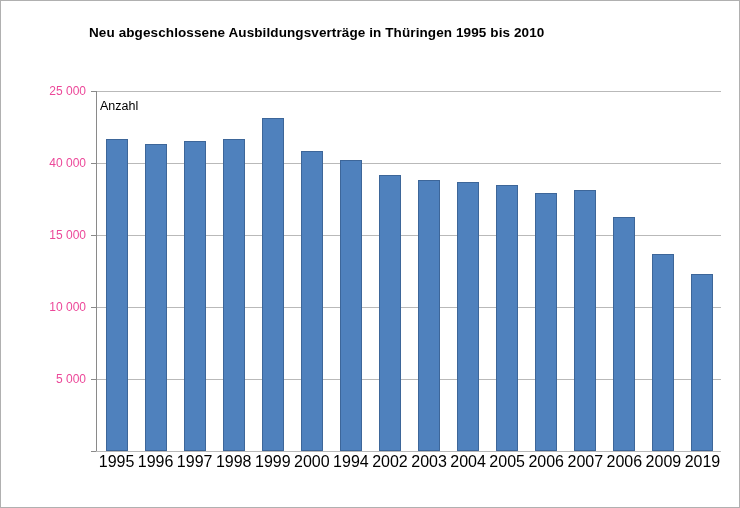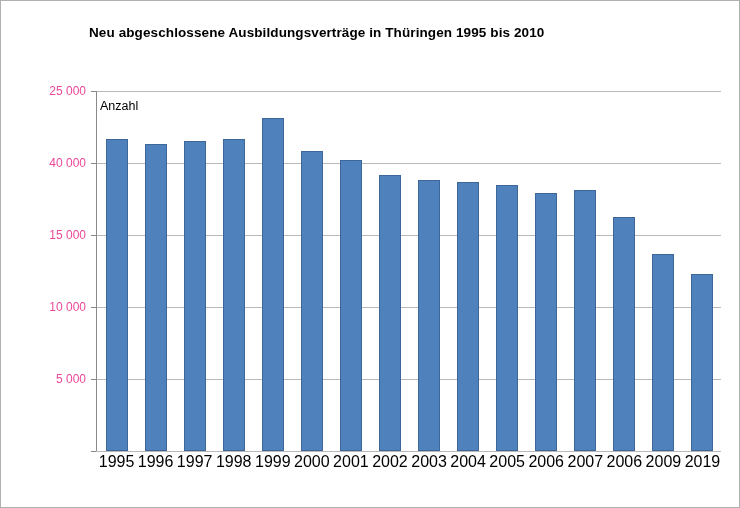--- a/index.html
+++ b/index.html
@@ -226,21 +226,21 @@
       </div>
   </div>
 
   <div id="xlabels">
       <div class="xlabel">1995</div>
       <div class="xlabel">1996</div>
       <div class="xlabel">1997</div>
       <div class="xlabel">1998</div>
       <div class="xlabel">1999</div>
       <div class="xlabel">2000</div>
-      <div class="xlabel">2001</div>
+      <div class="xlabel">1994</div>
       <div class="xlabel">2002</div>
       <div class="xlabel">2003</div>
       <div class="xlabel">2004</div>
       <div class="xlabel">2005</div>
       <div class="xlabel">2006</div>
       <div class="xlabel">2007</div>
       <div class="xlabel">2006</div>
       <div class="xlabel">2009</div>
       <div class="xlabel">2019</div>
     </div>

